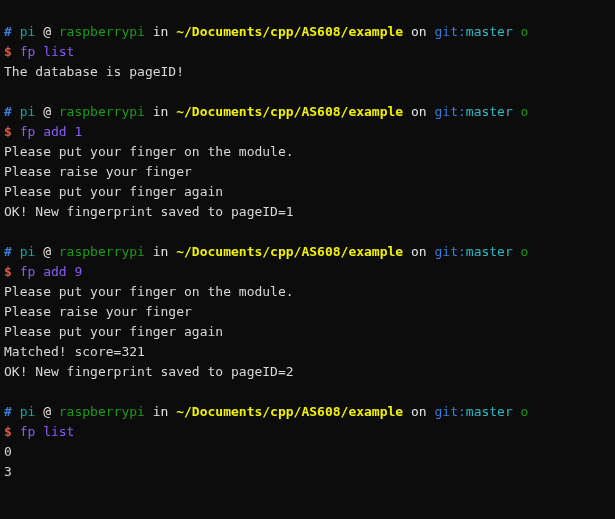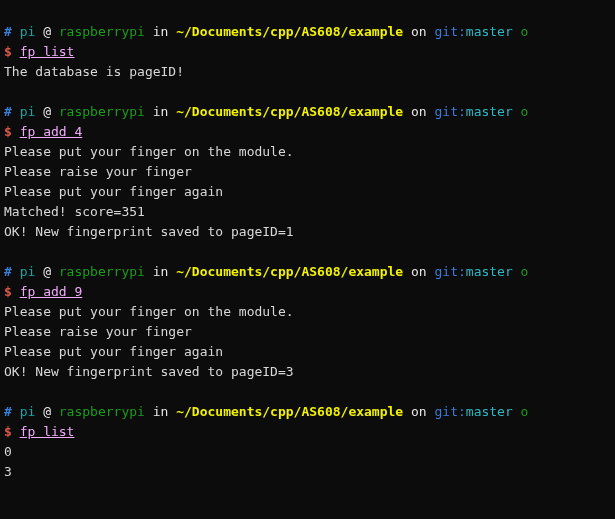--- a/index.html
+++ b/index.html
@@ -39,43 +39,43 @@
   .c-hash   { color: #3b7dd8; font-weight: bold; }
   .c-user   { color: #13a8a8; }
   .c-at     { color: #e6e6e6; }
   .c-host   { color: #1a9c1a; }
   .c-word   { color: #e6e6e6; }
   .c-path   { color: #f2f200; font-weight: bold; }
   .c-gitkey { color: #3b7dd8; }
   .c-branch { color: #2fb8c4; }
   .c-ok     { color: #1a9c1a; }
   .c-prompt { color: #e05a4a; font-weight: bold; }
-  .c-cmd    { color: #f0abfc; text-decoration: underline; }
+  .c-cmd    { color: #8b5cf6; }
   .c-out    { color: #d8d8d8; }
 </style>
 </head>
 <body>
 
 <div id="terminal">
     <div class="line"><span class="seg c-hash">#</span><span class="seg"> </span><span class="seg c-user">pi</span><span class="seg"> </span><span class="seg c-at">@</span><span class="seg"> </span><span class="seg c-host">raspberrypi</span><span class="seg"> </span><span class="seg c-word">in</span><span class="seg"> </span><span class="seg c-path">~/Documents/cpp/AS608/example</span><span class="seg"> </span><span class="seg c-word">on</span><span class="seg"> </span><span class="seg c-gitkey">git:</span><span class="seg c-branch">master</span><span class="seg"> </span><span class="seg c-ok">o</span></div>
     <div class="line"><span class="seg c-prompt">$</span><span class="seg"> </span><span class="seg c-cmd">fp list</span></div>
     <div class="line"><span class="seg c-out">The database is pageID!</span></div>
     <div class="line blank">&nbsp;</div>
     <div class="line"><span class="seg c-hash">#</span><span class="seg"> </span><span class="seg c-user">pi</span><span class="seg"> </span><span class="seg c-at">@</span><span class="seg"> </span><span class="seg c-host">raspberrypi</span><span class="seg"> </span><span class="seg c-word">in</span><span class="seg"> </span><span class="seg c-path">~/Documents/cpp/AS608/example</span><span class="seg"> </span><span class="seg c-word">on</span><span class="seg"> </span><span class="seg c-gitkey">git:</span><span class="seg c-branch">master</span><span class="seg"> </span><span class="seg c-ok">o</span></div>
-    <div class="line"><span class="seg c-prompt">$</span><span class="seg"> </span><span class="seg c-cmd">fp add 4</span></div>
+    <div class="line"><span class="seg c-prompt">$</span><span class="seg"> </span><span class="seg c-cmd">fp add 1</span></div>
     <div class="line"><span class="seg c-out">Please put your finger on the module.</span></div>
     <div class="line"><span class="seg c-out">Please raise your finger</span></div>
     <div class="line"><span class="seg c-out">Please put your finger again</span></div>
-    <div class="line"><span class="seg c-out">Matched! score=351</span></div>
     <div class="line"><span class="seg c-out">OK! New fingerprint saved to pageID=1</span></div>
     <div class="line blank">&nbsp;</div>
     <div class="line"><span class="seg c-hash">#</span><span class="seg"> </span><span class="seg c-user">pi</span><span class="seg"> </span><span class="seg c-at">@</span><span class="seg"> </span><span class="seg c-host">raspberrypi</span><span class="seg"> </span><span class="seg c-word">in</span><span class="seg"> </span><span class="seg c-path">~/Documents/cpp/AS608/example</span><span class="seg"> </span><span class="seg c-word">on</span><span class="seg"> </span><span class="seg c-gitkey">git:</span><span class="seg c-branch">master</span><span class="seg"> </span><span class="seg c-ok">o</span></div>
     <div class="line"><span class="seg c-prompt">$</span><span class="seg"> </span><span class="seg c-cmd">fp add 9</span></div>
     <div class="line"><span class="seg c-out">Please put your finger on the module.</span></div>
     <div class="line"><span class="seg c-out">Please raise your finger</span></div>
     <div class="line"><span class="seg c-out">Please put your finger again</span></div>
-    <div class="line"><span class="seg c-out">OK! New fingerprint saved to pageID=3</span></div>
+    <div class="line"><span class="seg c-out">Matched! score=321</span></div>
+    <div class="line"><span class="seg c-out">OK! New fingerprint saved to pageID=2</span></div>
     <div class="line blank">&nbsp;</div>
     <div class="line"><span class="seg c-hash">#</span><span class="seg"> </span><span class="seg c-user">pi</span><span class="seg"> </span><span class="seg c-at">@</span><span class="seg"> </span><span class="seg c-host">raspberrypi</span><span class="seg"> </span><span class="seg c-word">in</span><span class="seg"> </span><span class="seg c-path">~/Documents/cpp/AS608/example</span><span class="seg"> </span><span class="seg c-word">on</span><span class="seg"> </span><span class="seg c-gitkey">git:</span><span class="seg c-branch">master</span><span class="seg"> </span><span class="seg c-ok">o</span></div>
     <div class="line"><span class="seg c-prompt">$</span><span class="seg"> </span><span class="seg c-cmd">fp list</span></div>
     <div class="line"><span class="seg c-out">0</span></div>
     <div class="line"><span class="seg c-out">3</span></div>
   </div>
 
 </body></html>

